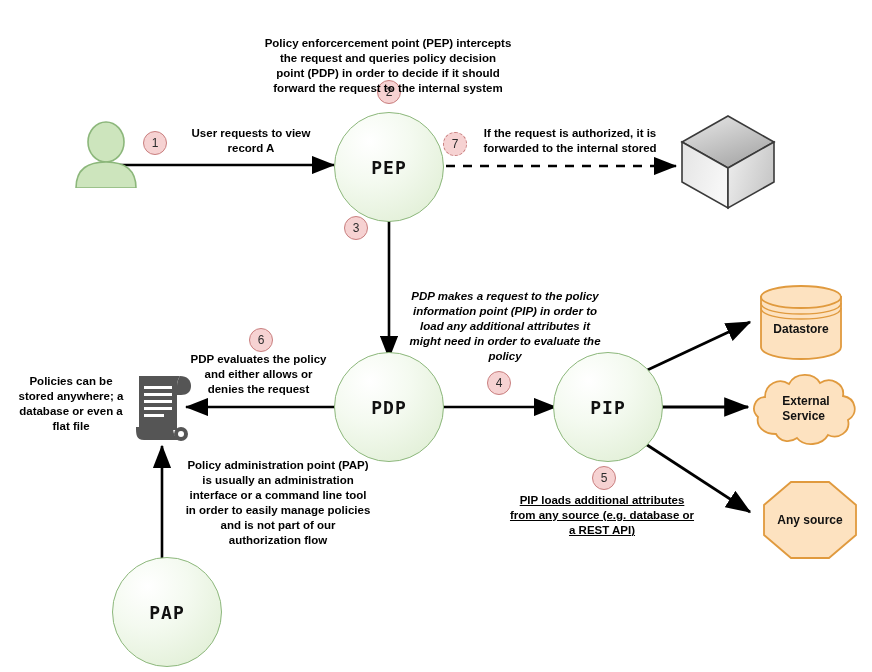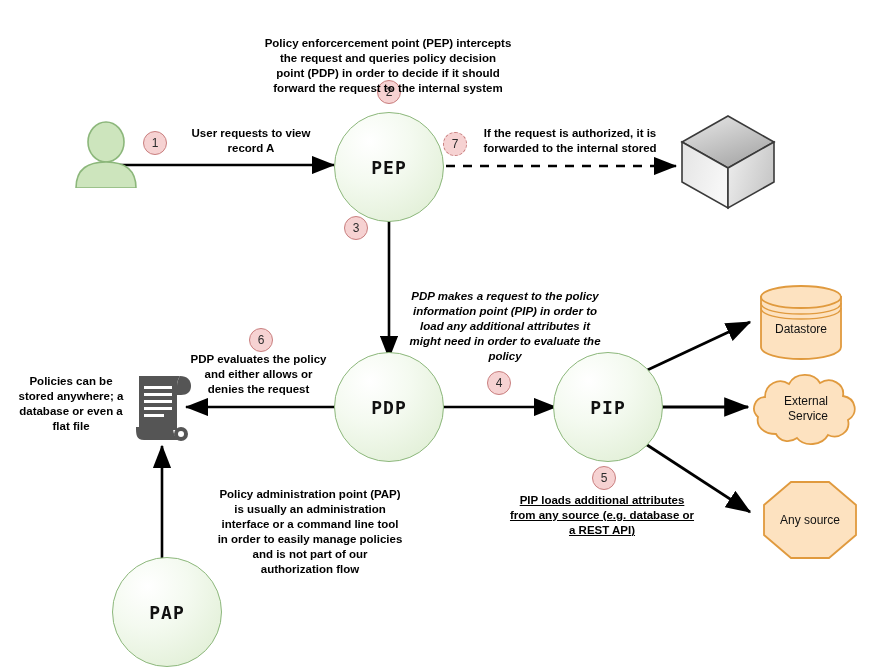--- a/index.html
+++ b/index.html
@@ -71,23 +71,23 @@
     line-height: 15px;
     color: #000000;
     text-align: center;
     white-space: pre-line;
   }
   .src-shape {
     position: absolute;
     display: flex;
     align-items: center;
     justify-content: center;
-    text-align: right;
-    font-family: "Liberation Sans", sans-serif;
-    font-weight: normal;
+    text-align: left;
+    font-family: "Liberation Sans", sans-serif;
+    font-weight: bold;
     font-size: 12px;
     color: #111111;
     line-height: 15px;
   }
   .src-shape span { position: relative; z-index: 3; }
   .src-shape svg { position: absolute; left: 0; top: 0; }
   .icon-box { position: absolute; }
 </style>
 </head>
 <body>
@@ -251,20 +251,20 @@
 
   <div class="caption" style="left:12px; top:374px; width:118px;">Policies can be
 stored anywhere; a
 database or even a
 flat file</div>
 
   <div class="caption" style="left:489px; top:493px; width:226px;text-decoration:underline;">PIP loads additional attributes
 from any source (e.g. database or
 a REST API)</div>
 
-  <div class="caption" style="left:178px; top:487px; width:200px;margin-left:32px;">Policy administration point (PAP)
+  <div class="caption" style="left:178px; top:458px; width:200px;">Policy administration point (PAP)
 is usually an administration
 interface or a command line tool
 in order to easily manage policies
 and is not part of our
 authorization flow</div>
 
 </div>
 
 </body></html>

